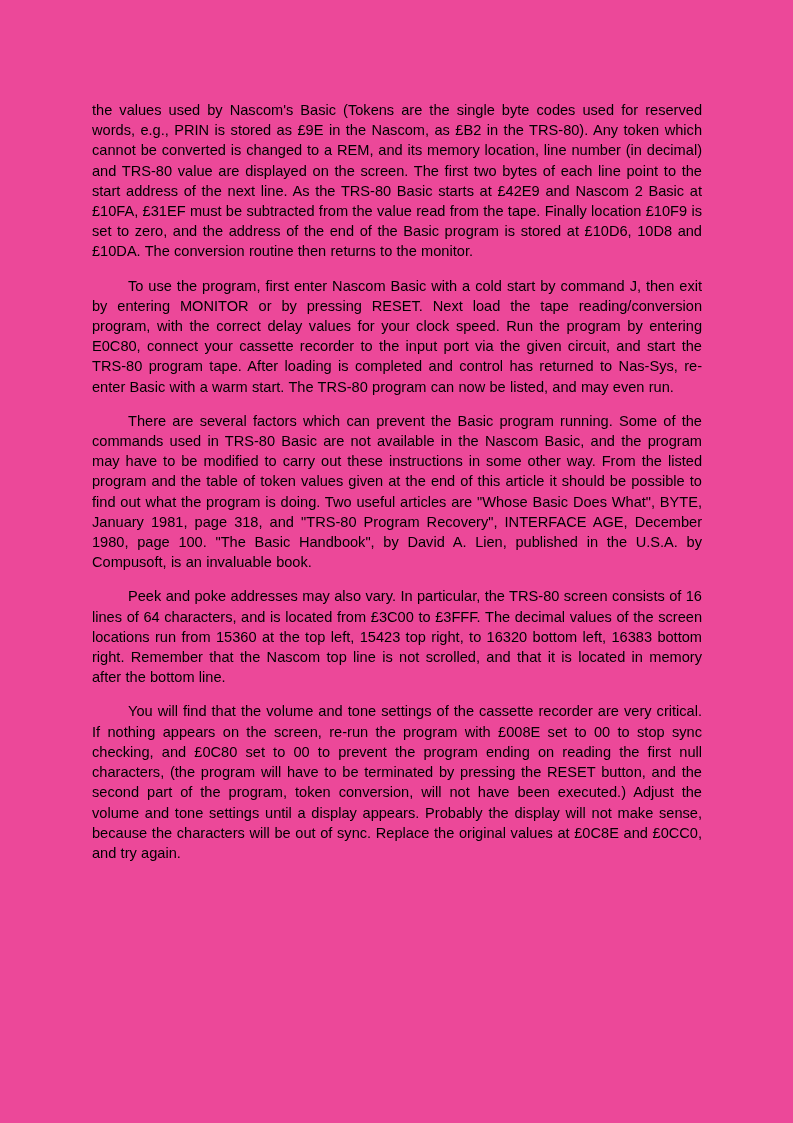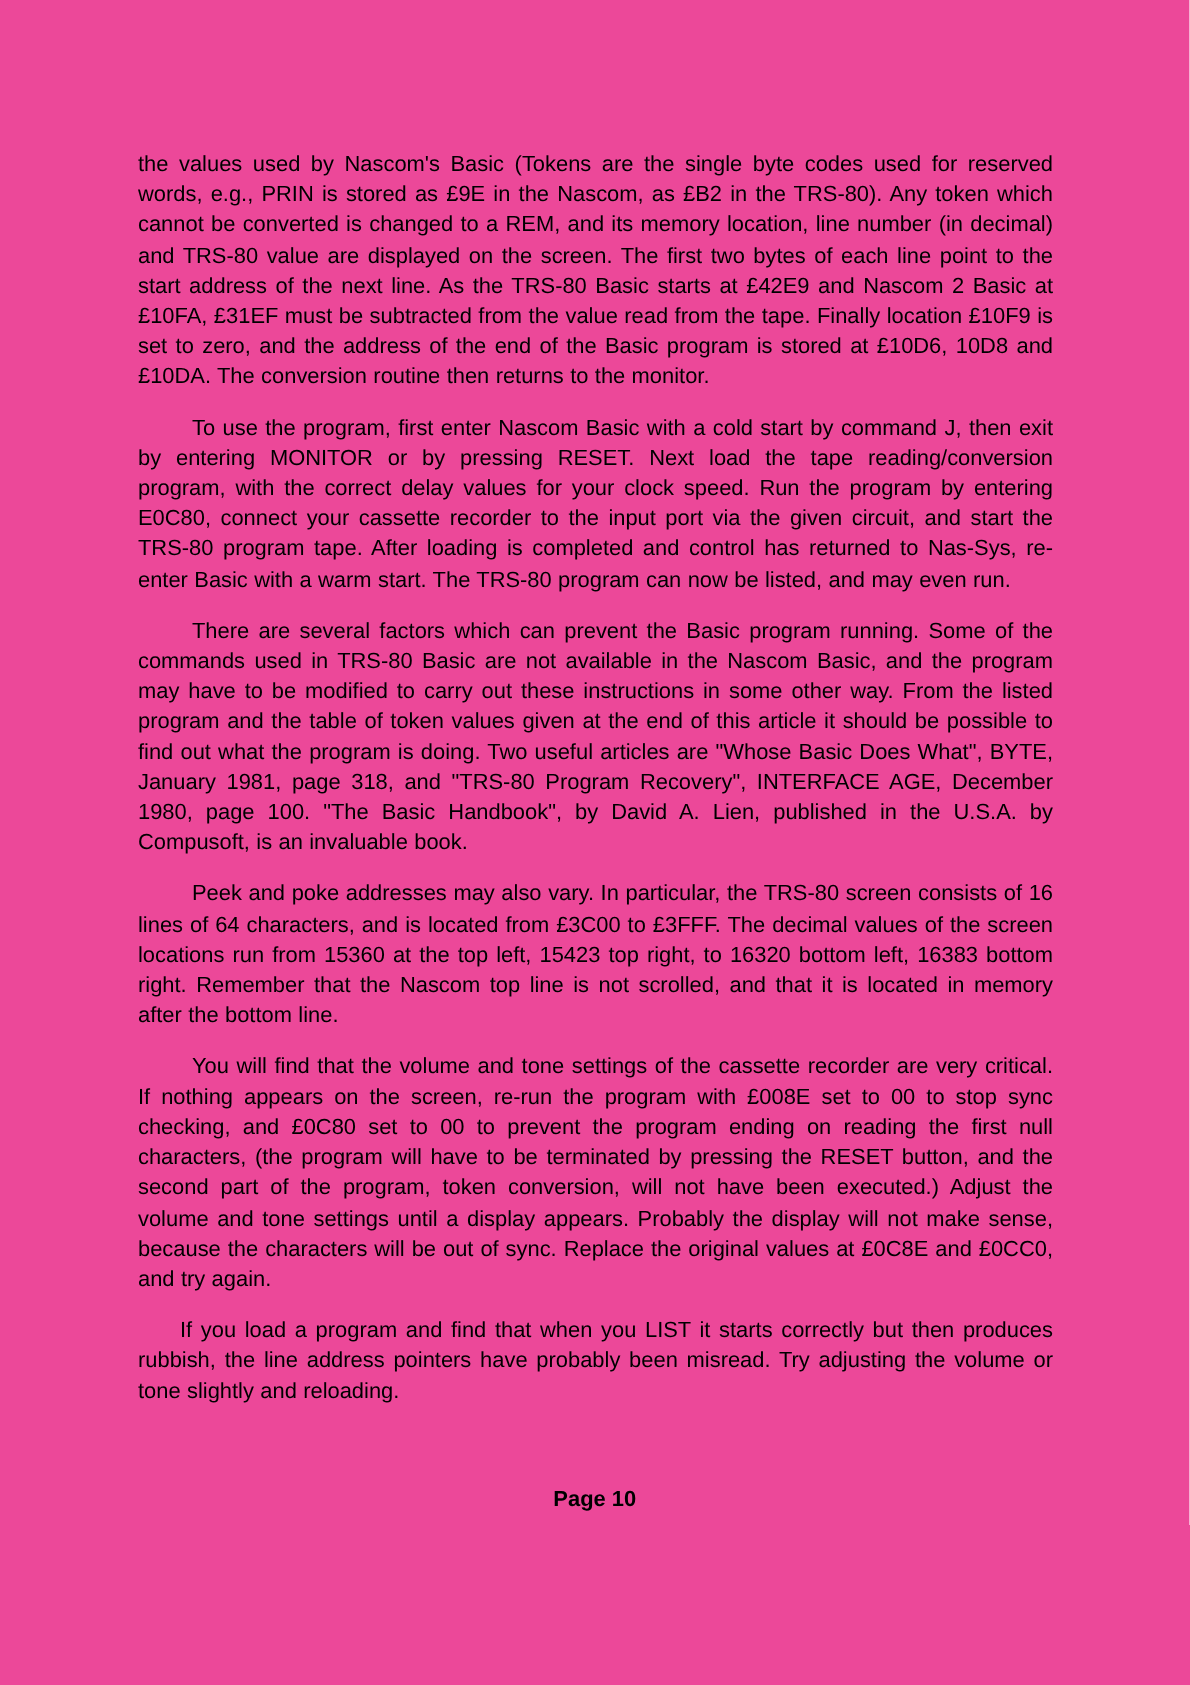--- a/index.html
+++ b/index.html
@@ -64,19 +64,17 @@
     <p class="para no-indent">the values used by Nascom's Basic (Tokens are the single byte codes used for reserved words, e.g., PRIN  is  stored as £9E in the Nascom, as £B2 in  the  TRS-80).  Any  token  which cannot be converted is changed to a REM, and its memory location, line number (in decimal) and TRS-80 value  are  displayed  on  the screen.  The first two bytes of  each  line  point  to  the  start address of the next line.  As the TRS-80 Basic starts at £42E9 and Nascom 2 Basic at £10FA, £31EF must be subtracted from  the  value read from the tape.  Finally location £10F9 is set to  zero, and  the  address of the end of the Basic program is  stored   at  £10D6, 10D8 and £10DA.  The  conversion  routine  then  returns  to  the monitor.</p>
 
     <p class="para">To use the program, first enter  Nascom  Basic  with  a  cold start by command J, then exit by entering MONITOR or  by   pressing RESET. Next load the tape reading/conversion  program,  with  the correct delay values for your clock speed.  Run  the  program  by entering E0C80, connect your cassette recorder to the  input port via the given circuit, and start the TRS-80   program   tape.  After loading is completed and control has returned to Nas-Sys, re-enter Basic with a warm start. The TRS-80 program can  now  be  listed, and may even run.</p>
 
     <p class="para">There are several factors which can prevent the Basic program running.  Some of  the  commands  used  in  TRS-80  Basic  are  not available in the Nascom Basic, and  the  program  may  have  to  be modified to carry out these instructions in some other way.   From the listed program and the table of token values given at the  end of  this article  it  should  be possible  to find  out  what  the program is doing.  Two useful articles are "Whose Basic Does What",  BYTE, January 1981, page 318, and "TRS-80 Program  Recovery",  INTERFACE AGE, December 1980, page 100.  "The Basic Handbook", by  David  A. Lien, published in the  U.S.A.  by  Compusoft,  is  an invaluable book.</p>
 
     <p class="para">Peek and poke addresses may also  vary.  In  particular,  the TRS-80 screen consists  of  16  lines  of  64  characters,  and  is located from £3C00 to £3FFF. The decimal  values  of  the  screen locations run from 15360 at the top  left,  15423  top right,  to 16320 bottom left, 16383 bottom right.  Remember that  the  Nascom top line is not scrolled, and that it is located in  memory  after the bottom line.</p>
 
     <p class="para">You will find that  the  volume  and  tone  settings  of  the cassette recorder are very critical.  If nothing  appears  on  the screen, re-run the program with £008E  set to  00  to  stop  sync checking, and £0C80 set to 00 to prevent  the  program  ending on reading the first null characters, (the program will  have  to  be terminated by pressing  the  RESET  button,  and  the    second    part    of  the  program,  token conversion,  will  not  have  been  executed.) Adjust the volume  and  tone  settings until  a  display  appears. Probably the display will not make sense, because  the characters will be out of sync.  Replace the original  values  at  £0C8E  and £0CC0, and try again.</p>
 
-    <p class="para small-indent">If  you  load  a  program  and  find  that  when  you  LIST   it   starts correctly but then produces rubbish,  the  line  address  pointers have probably been misread. Try adjusting  the  volume  or  tone slightly and reloading.</p>
 
   </div>
 
-  <div class="page-number">Page 10</div>
 
 </div>
 
 </body></html>

